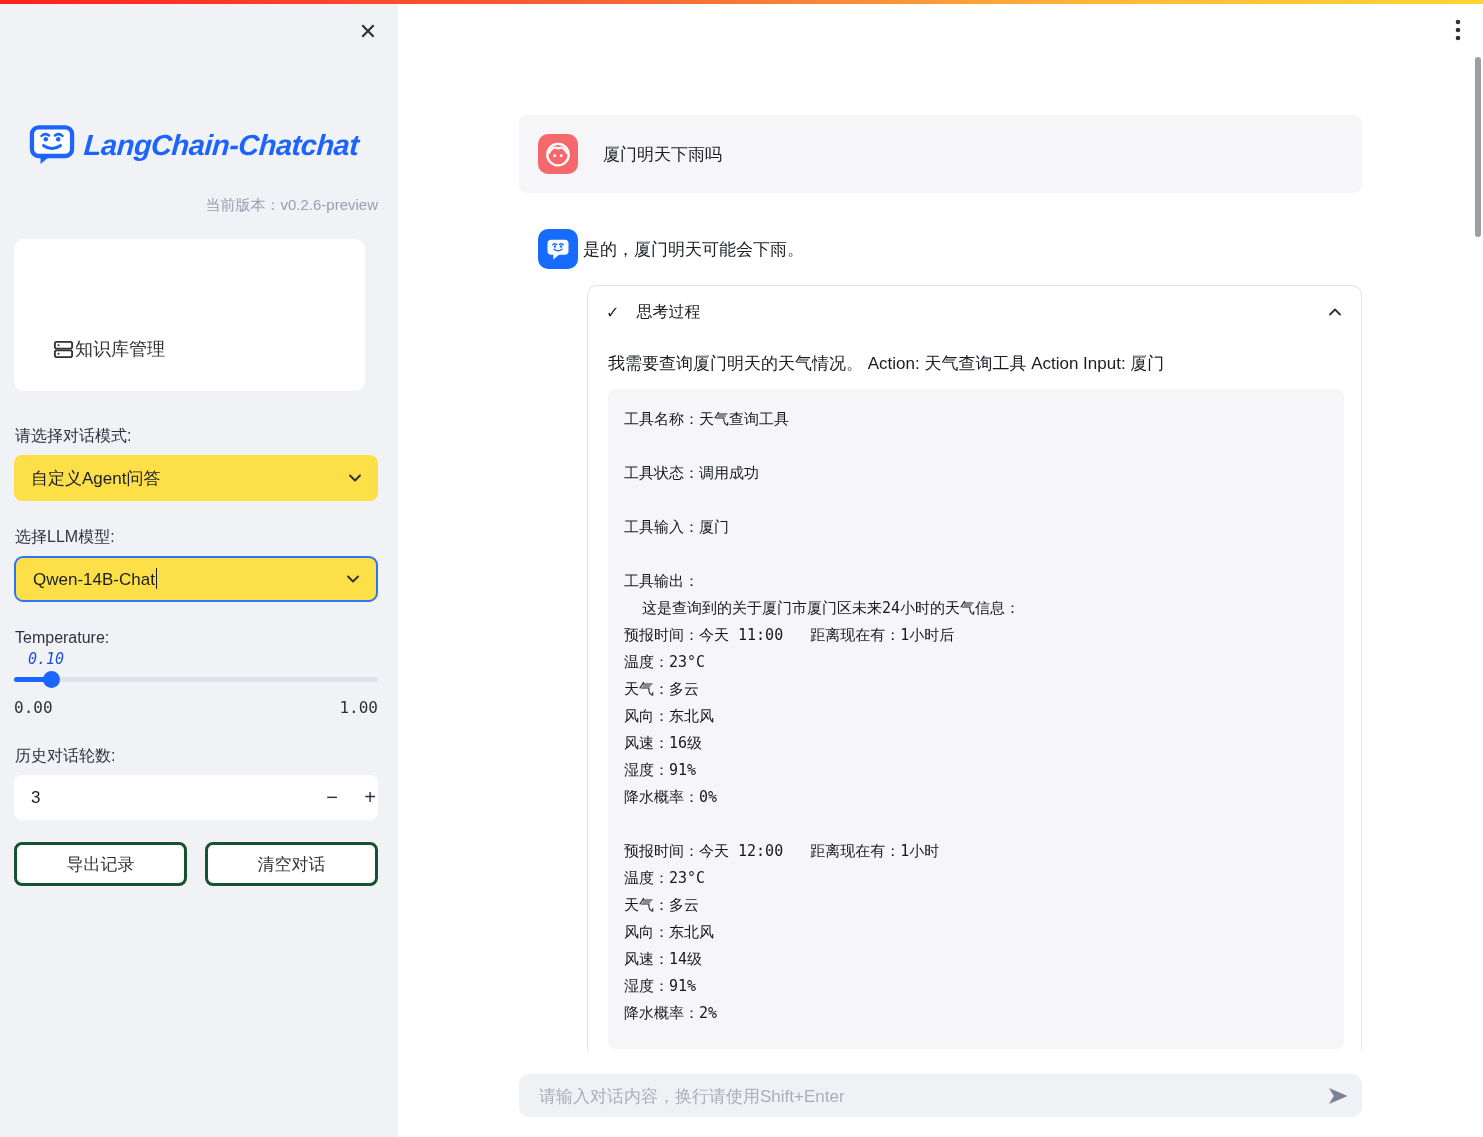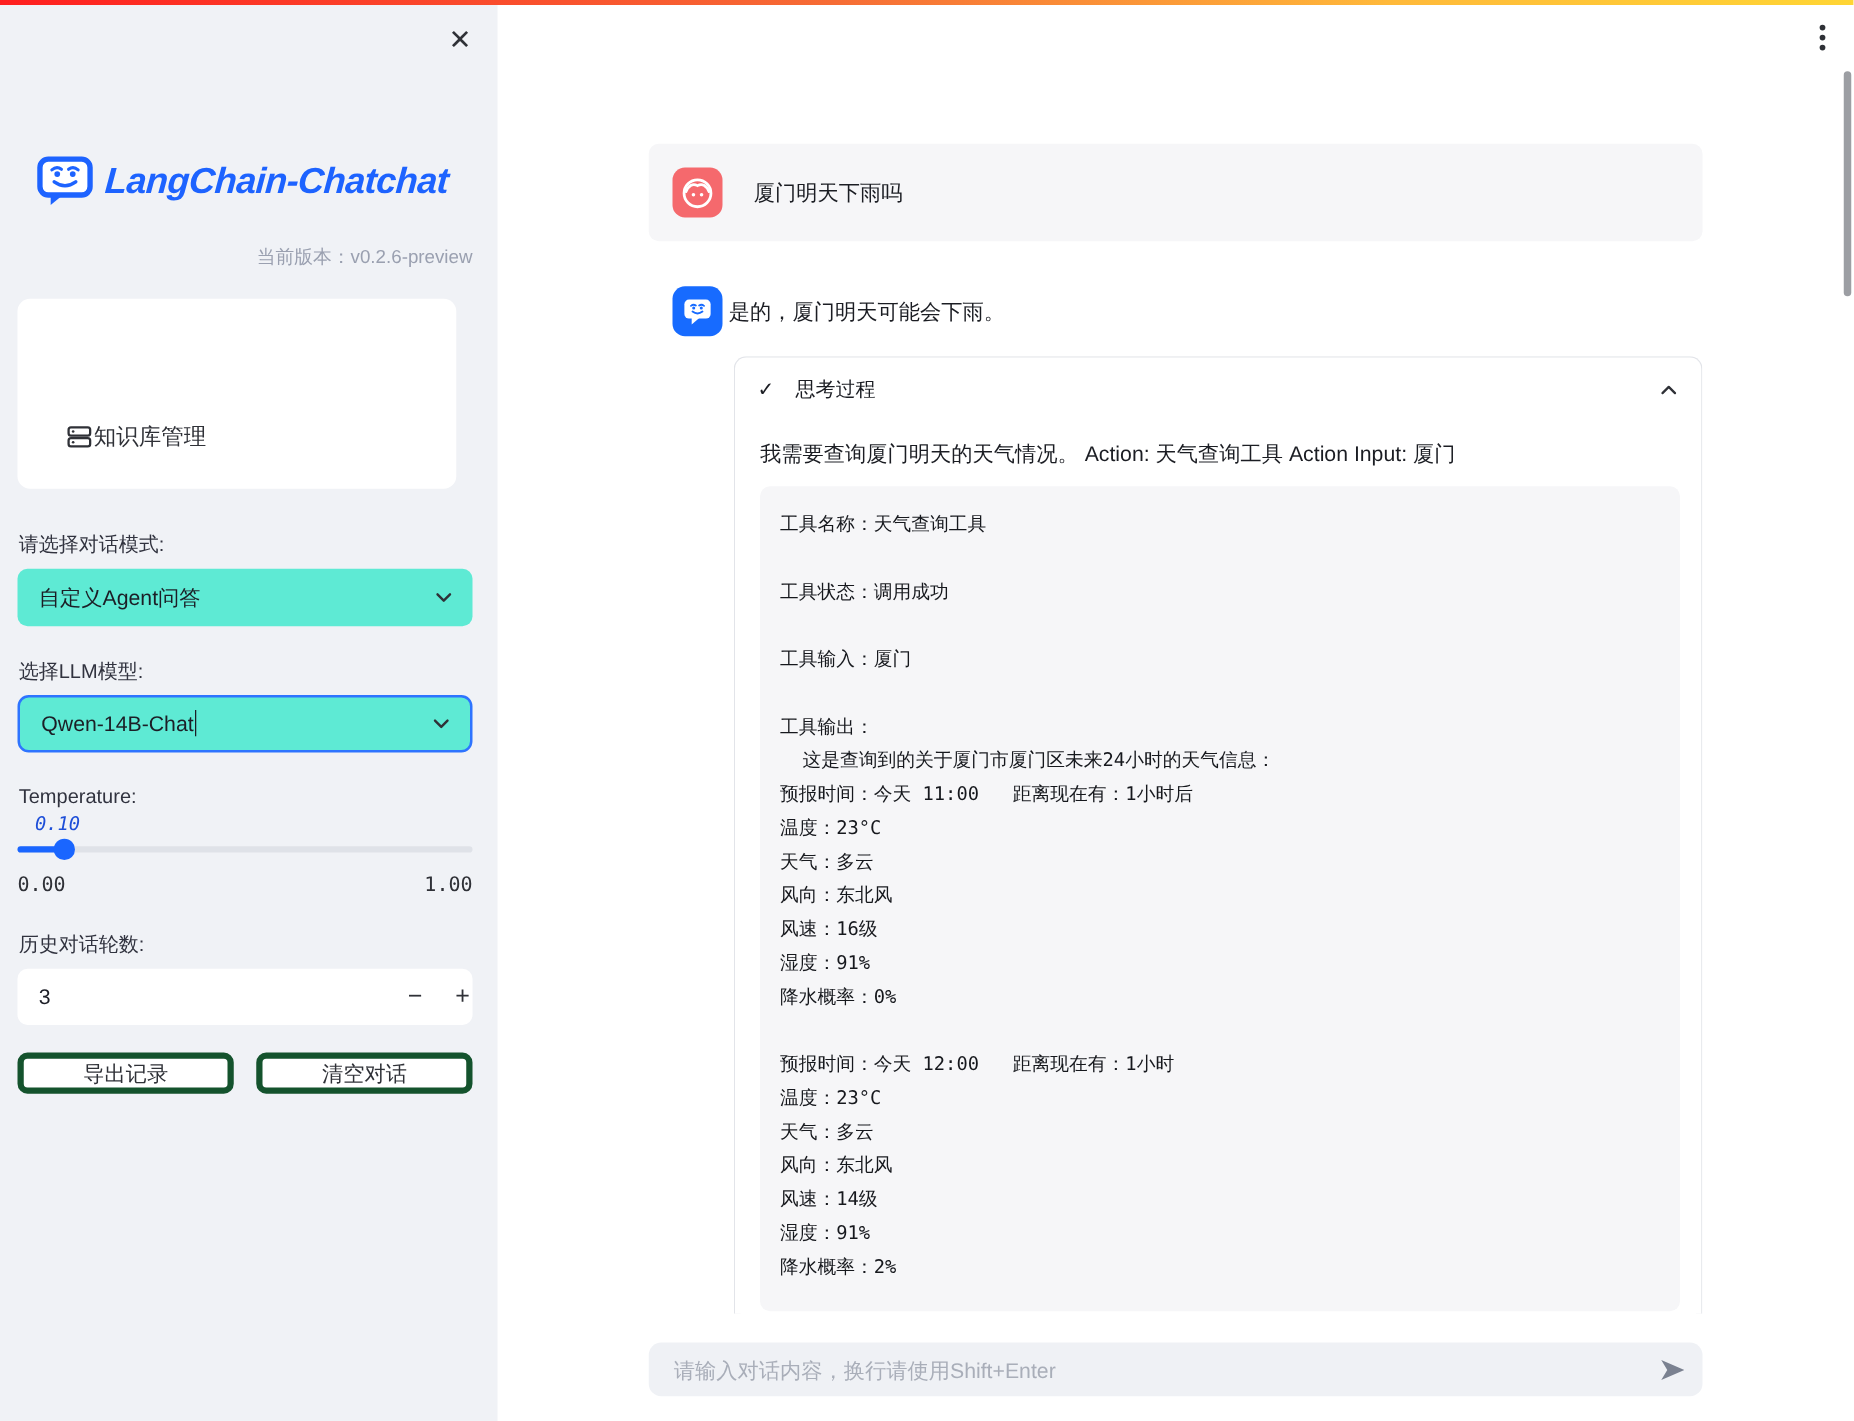--- a/index.html
+++ b/index.html
@@ -21,39 +21,39 @@
               transform:skewX(-4deg);white-space:nowrap;}
   .version{position:absolute;right:20px;top:196px;font-size:15px;color:#9aa0b0;}
   .nav-card{position:absolute;left:14px;top:239px;width:351px;height:152px;background:#fff;border-radius:10px;}
   .nav-active{position:absolute;left:19px;top:23px;width:326px;height:48px;background:#1a66ff;border-radius:8px;
               display:flex;align-items:center;gap:16px;padding-left:27px;box-sizing:border-box;cursor:pointer;}
   .nav-active .lbl{color:#fff;font-size:18px;font-weight:700;}
   .nav-item{position:absolute;left:19px;top:86px;width:326px;height:48px;display:flex;align-items:center;
             padding-left:19px;box-sizing:border-box;cursor:pointer;}
   .nav-item .lbl{color:#2f3137;font-size:18px;}
   .side-label{position:absolute;left:15px;font-size:16px;color:#31333f;}
-  .select{position:absolute;left:14px;width:364px;height:46px;background:#5eead4;border-radius:8px;
+  .select{position:absolute;left:14px;width:364px;height:46px;background:#fde047;border-radius:8px;
           display:flex;align-items:center;cursor:pointer;box-sizing:border-box;}
   .select .val{margin-left:17px;font-size:17px;color:#1c1e26;white-space:nowrap;}
   .select .chev{position:absolute;right:13px;width:20px;height:20px;}
   .select.focused{border:2px solid #2e74ff;border-radius:9px;}
   .caret{display:inline-block;width:1.5px;height:21px;background:#1c1e26;vertical-align:-4px;margin-left:1px;}
   .temp-val{position:absolute;left:28px;top:650px;font-size:15px;color:#1d4ed8;font-style:italic;}
   .slider{position:absolute;left:14px;top:677px;width:364px;height:5px;border-radius:3px;background:#dfe2e8;cursor:pointer;}
   .slider-fill{position:absolute;left:0;top:0;width:37px;height:5px;border-radius:3px;background:#1a66ff;}
   .slider-thumb{position:absolute;left:29px;top:-6px;width:17px;height:17px;border-radius:50%;background:#1a66ff;cursor:grab;}
   .range-min{position:absolute;left:14px;top:698px;font-size:16px;color:#2f3137;}
   .range-max{position:absolute;right:20px;top:698px;font-size:16px;color:#2f3137;text-align:center;}
   .num-input{position:absolute;left:14px;top:775px;width:364px;height:45px;background:#fff;border-radius:8px;box-sizing:border-box;}
   .num-input .val{position:absolute;left:17px;top:0;height:45px;line-height:45px;font-size:17px;color:#1c1e26;}
   .step-btn{position:absolute;top:0;width:38px;height:45px;border:none;background:transparent;font-size:20px;
             color:#2f3137;cursor:pointer;padding:0;line-height:45px;}
   .step-minus{left:299px;}
   .step-plus{left:337px;}
-  .side-btn{position:absolute;top:842px;height:33px;background:#fff;border:5px solid #14532d;border-radius:8px;
+  .side-btn{position:absolute;top:842px;height:44px;background:#fff;border:3px solid #14532d;border-radius:8px;
             font-size:17px;color:#2f3137;cursor:pointer;font-family:inherit;}
   .btn-export{left:14px;width:173px;}
   .btn-clear{left:205px;width:173px;}
 
   
   .kebab{position:absolute;left:1443px;top:14px;width:30px;height:32px;border:none;background:transparent;cursor:pointer;padding:0;}
   .scroll-thumb{position:absolute;left:1475px;top:57px;width:6px;height:180px;background:#9c9ea3;border-radius:3px;cursor:pointer;}
 
   .user-row{position:absolute;left:519px;top:115px;width:843px;height:78px;background:#f6f6f8;border-radius:8px;}
   .avatar{width:40px;height:40px;border-radius:10px;display:flex;align-items:center;justify-content:center;}

